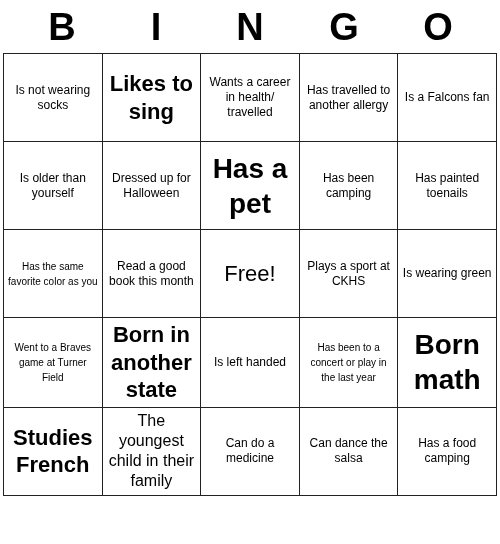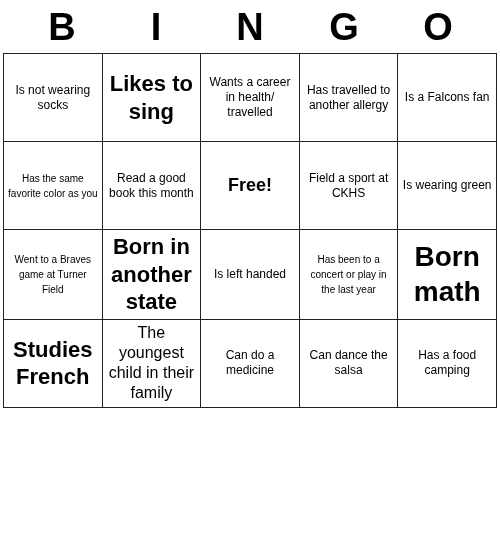--- a/index.html
+++ b/index.html
@@ -41,22 +41,22 @@
     }
     .cell-large {
       font-size: 22px;
       font-weight: bold;
     }
     .cell-xlarge {
       font-size: 28px;
       font-weight: bold;
     }
     .cell-free {
-      font-size: 18px;
-      font-weight: bold;
+      font-size: 22px;
+      font-weight: normal;
     }
   </style>
 </head>
 <body>
 
 <div class="bingo-title">
 
 <span class="bingo-letter">B</span>
     <span class="bingo-letter">I</span>
     <span class="bingo-letter">N</span>
@@ -67,24 +67,31 @@
 <table class="bingo-grid">
   <tbody id="grid-body">
       <tr>
         <td><span>Is not wearing socks</span></td>
         <td><span class="cell-large">Likes to sing</span></td>
         <td><span>Wants a career in health/ travelled</span></td>
         <td><span>Has travelled to another allergy</span></td>
         <td><span>Is a Falcons fan</span></td>
       </tr>
       <tr>
+        <td><span>Is older than yourself</span></td>
+        <td><span>Dressed up for Halloween</span></td>
+        <td><span class="cell-xlarge">Has a pet</span></td>
+        <td><span>Has been camping</span></td>
+        <td><span>Has painted toenails</span></td>
+      </tr>
+      <tr>
         <td><span style="font-size: 10px;">Has the same favorite color as you</span></td>
         <td><span>Read a good book this month</span></td>
         <td><span class="cell-free">Free!</span></td>
-        <td><span>Field a sport at CKHS</span></td>
+        <td><span>Plays a sport at CKHS</span></td>
         <td><span>Is wearing green</span></td>
       </tr>
       <tr>
         <td><span style="font-size: 10px;">Went to a Braves game at Turner Field</span></td>
         <td><span class="cell-large">Born in another state</span></td>
         <td><span>Is left handed</span></td>
         <td><span style="font-size: 10px;">Has been to a concert or play in the last year</span></td>
         <td><span class="cell-xlarge">Born math</span></td>
       </tr>
       <tr>

